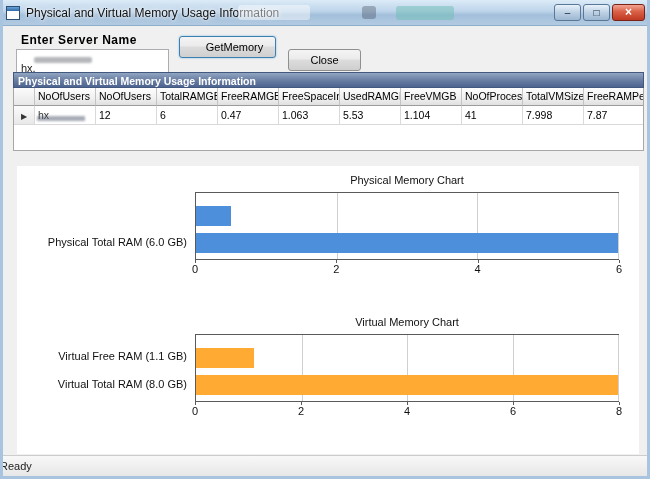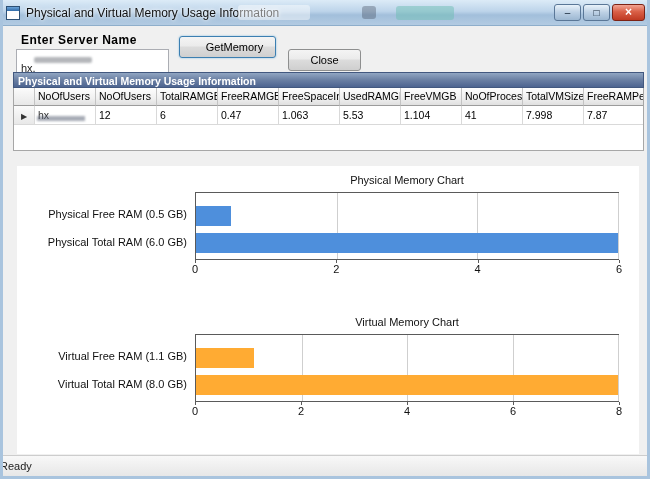--- a/index.html
+++ b/index.html
@@ -172,21 +172,20 @@
         <div class="gcell">7.998</div>
         <div class="gcell">7.87</div>
       </div>
     </div>
 
   <div class="charts-panel">
       <div class="chart">
         <div class="chart-title">Physical Memory Chart</div>
         <div class="plot-wrap">
           <div class="labels-col">
-            <div class="bar-label" style="top: 16px;">Physical Free RAM (0.5 GB)</div>
             <div class="bar-label" style="top: 44px; padding-left: 36px;">Physical Total RAM (6.0 GB)</div>
           </div>
           <div class="plot">
             <div class="gridline" style="left: 33.3333%;"></div>
             <div class="gridline" style="left: 66.6667%;"></div>
             <div class="gridline" style="left: 100%;"></div>
             <div class="bar" style="width: 8.33333%; top: 13px; background: rgb(78, 143, 220);"></div>
             <div class="bar" style="width: 100%; top: 40px; background: rgb(78, 143, 220);"></div>
           </div>
         </div>

